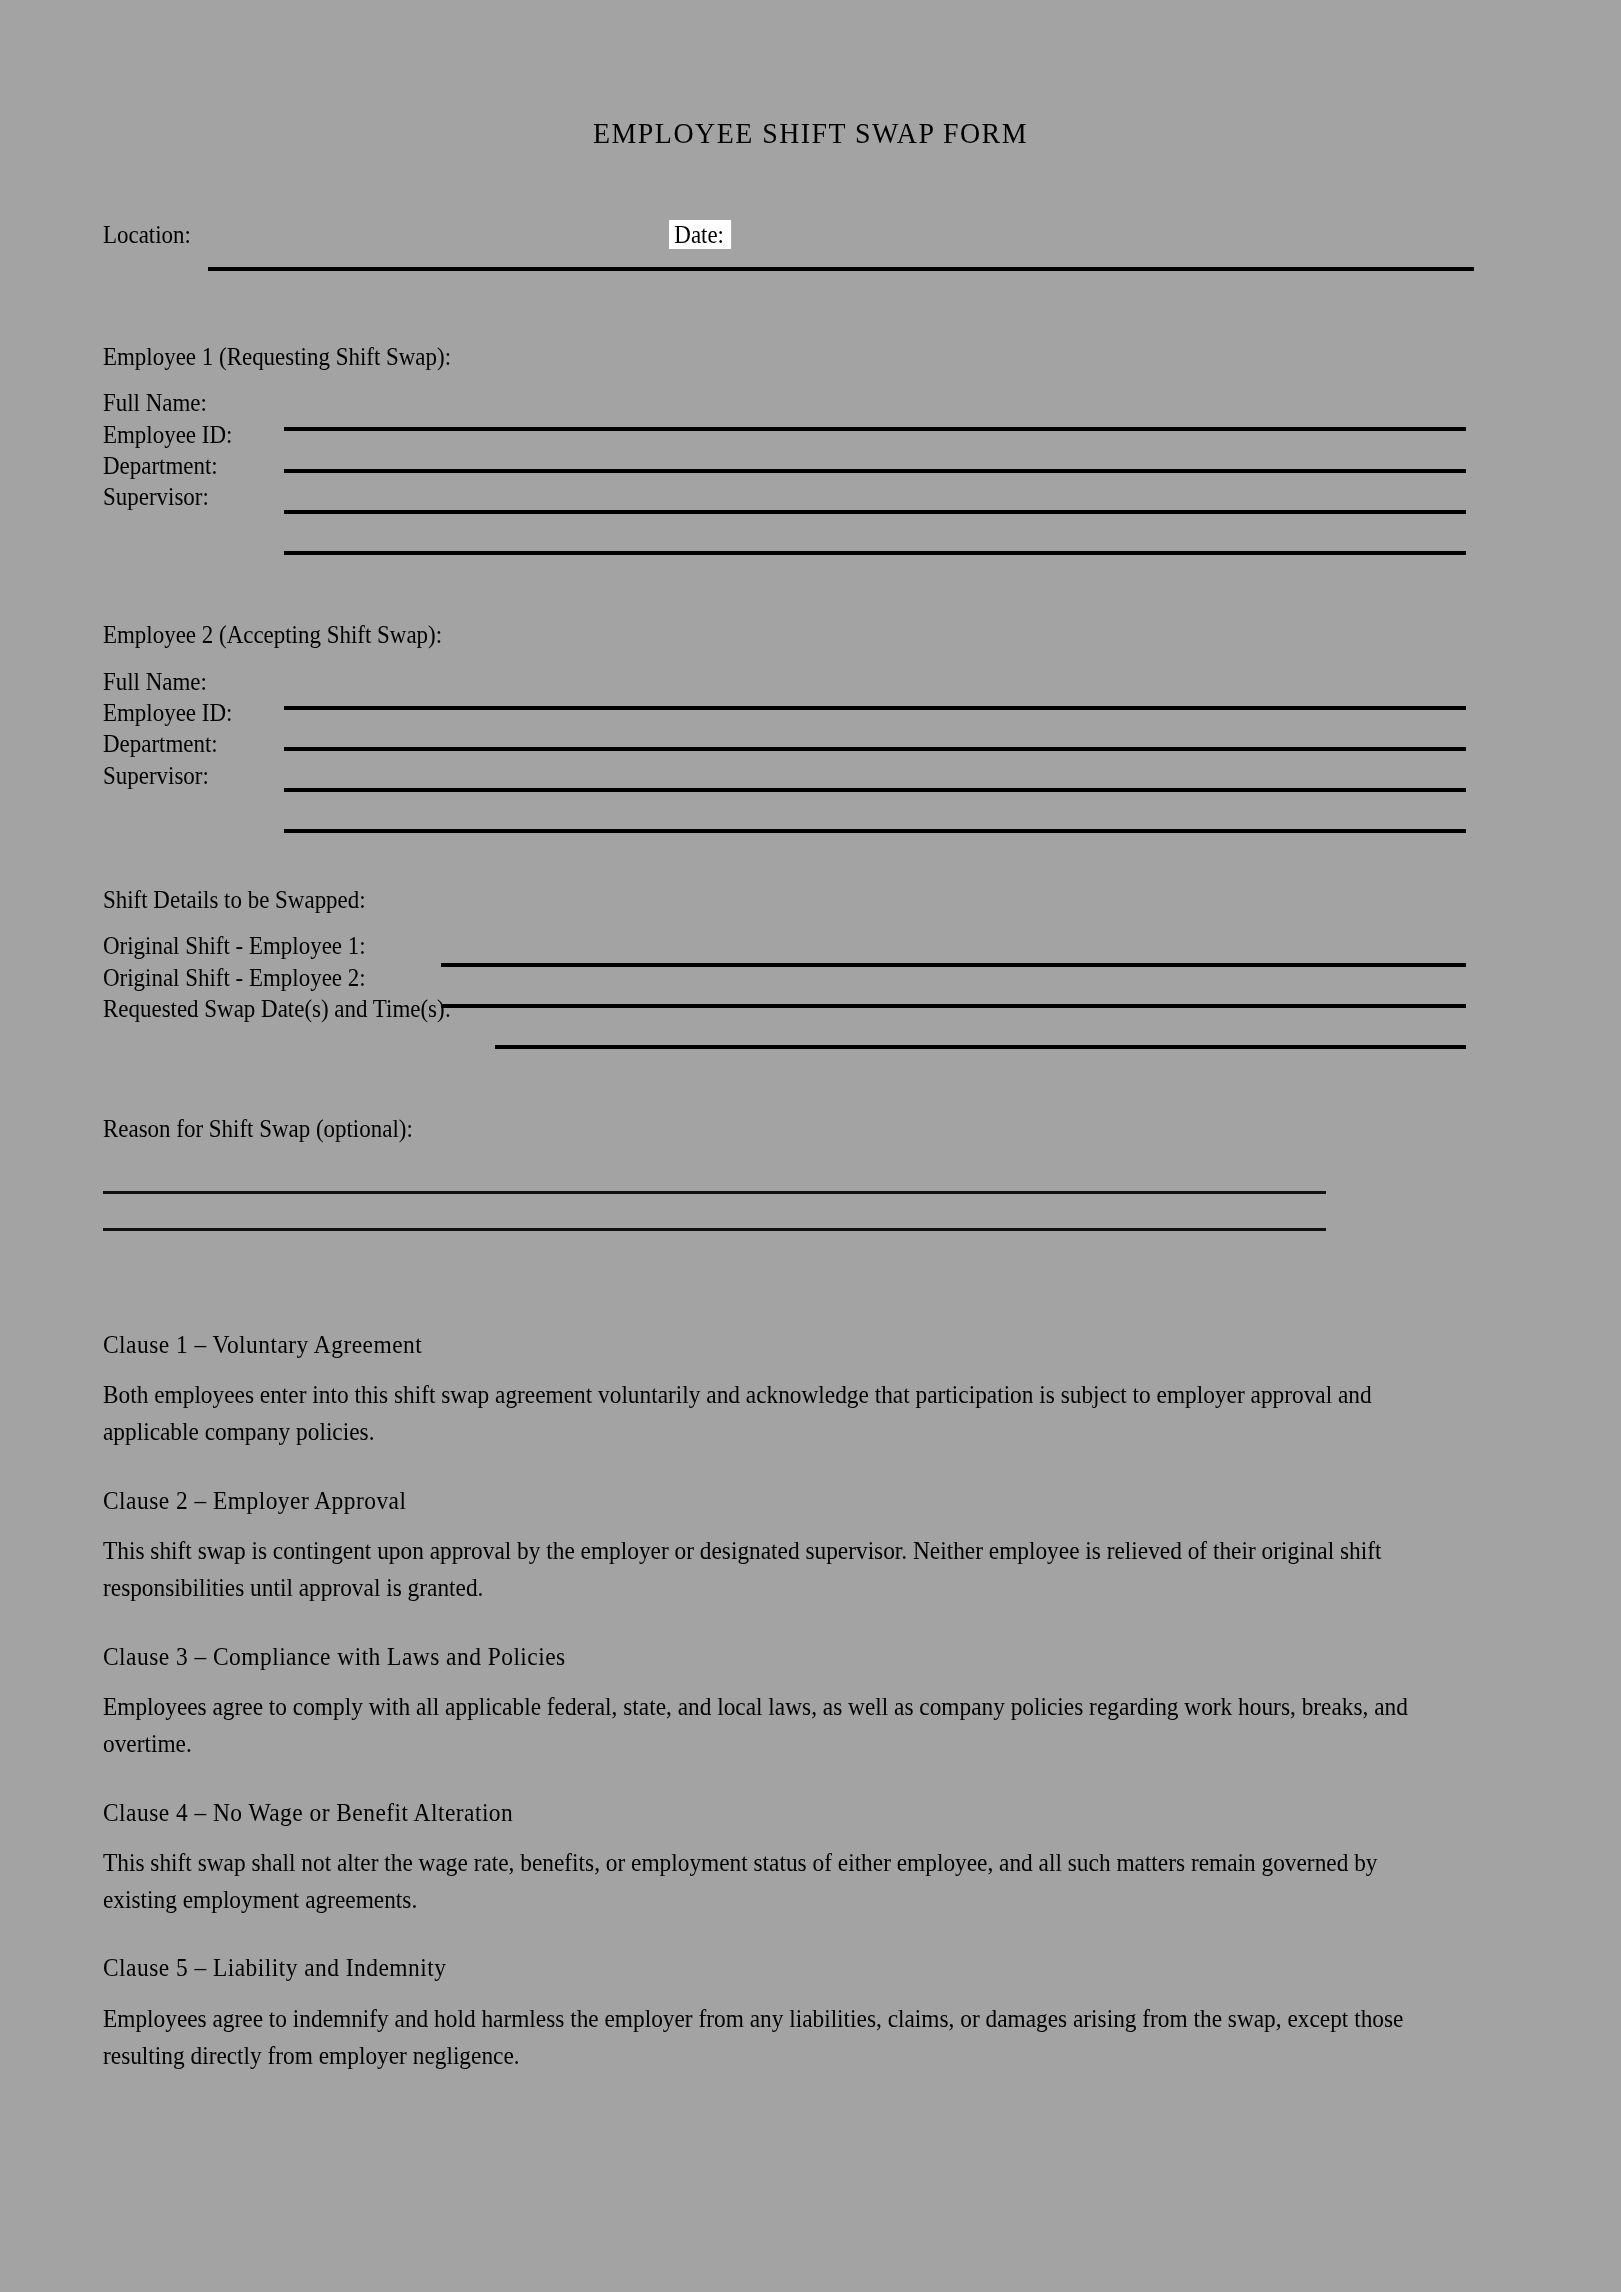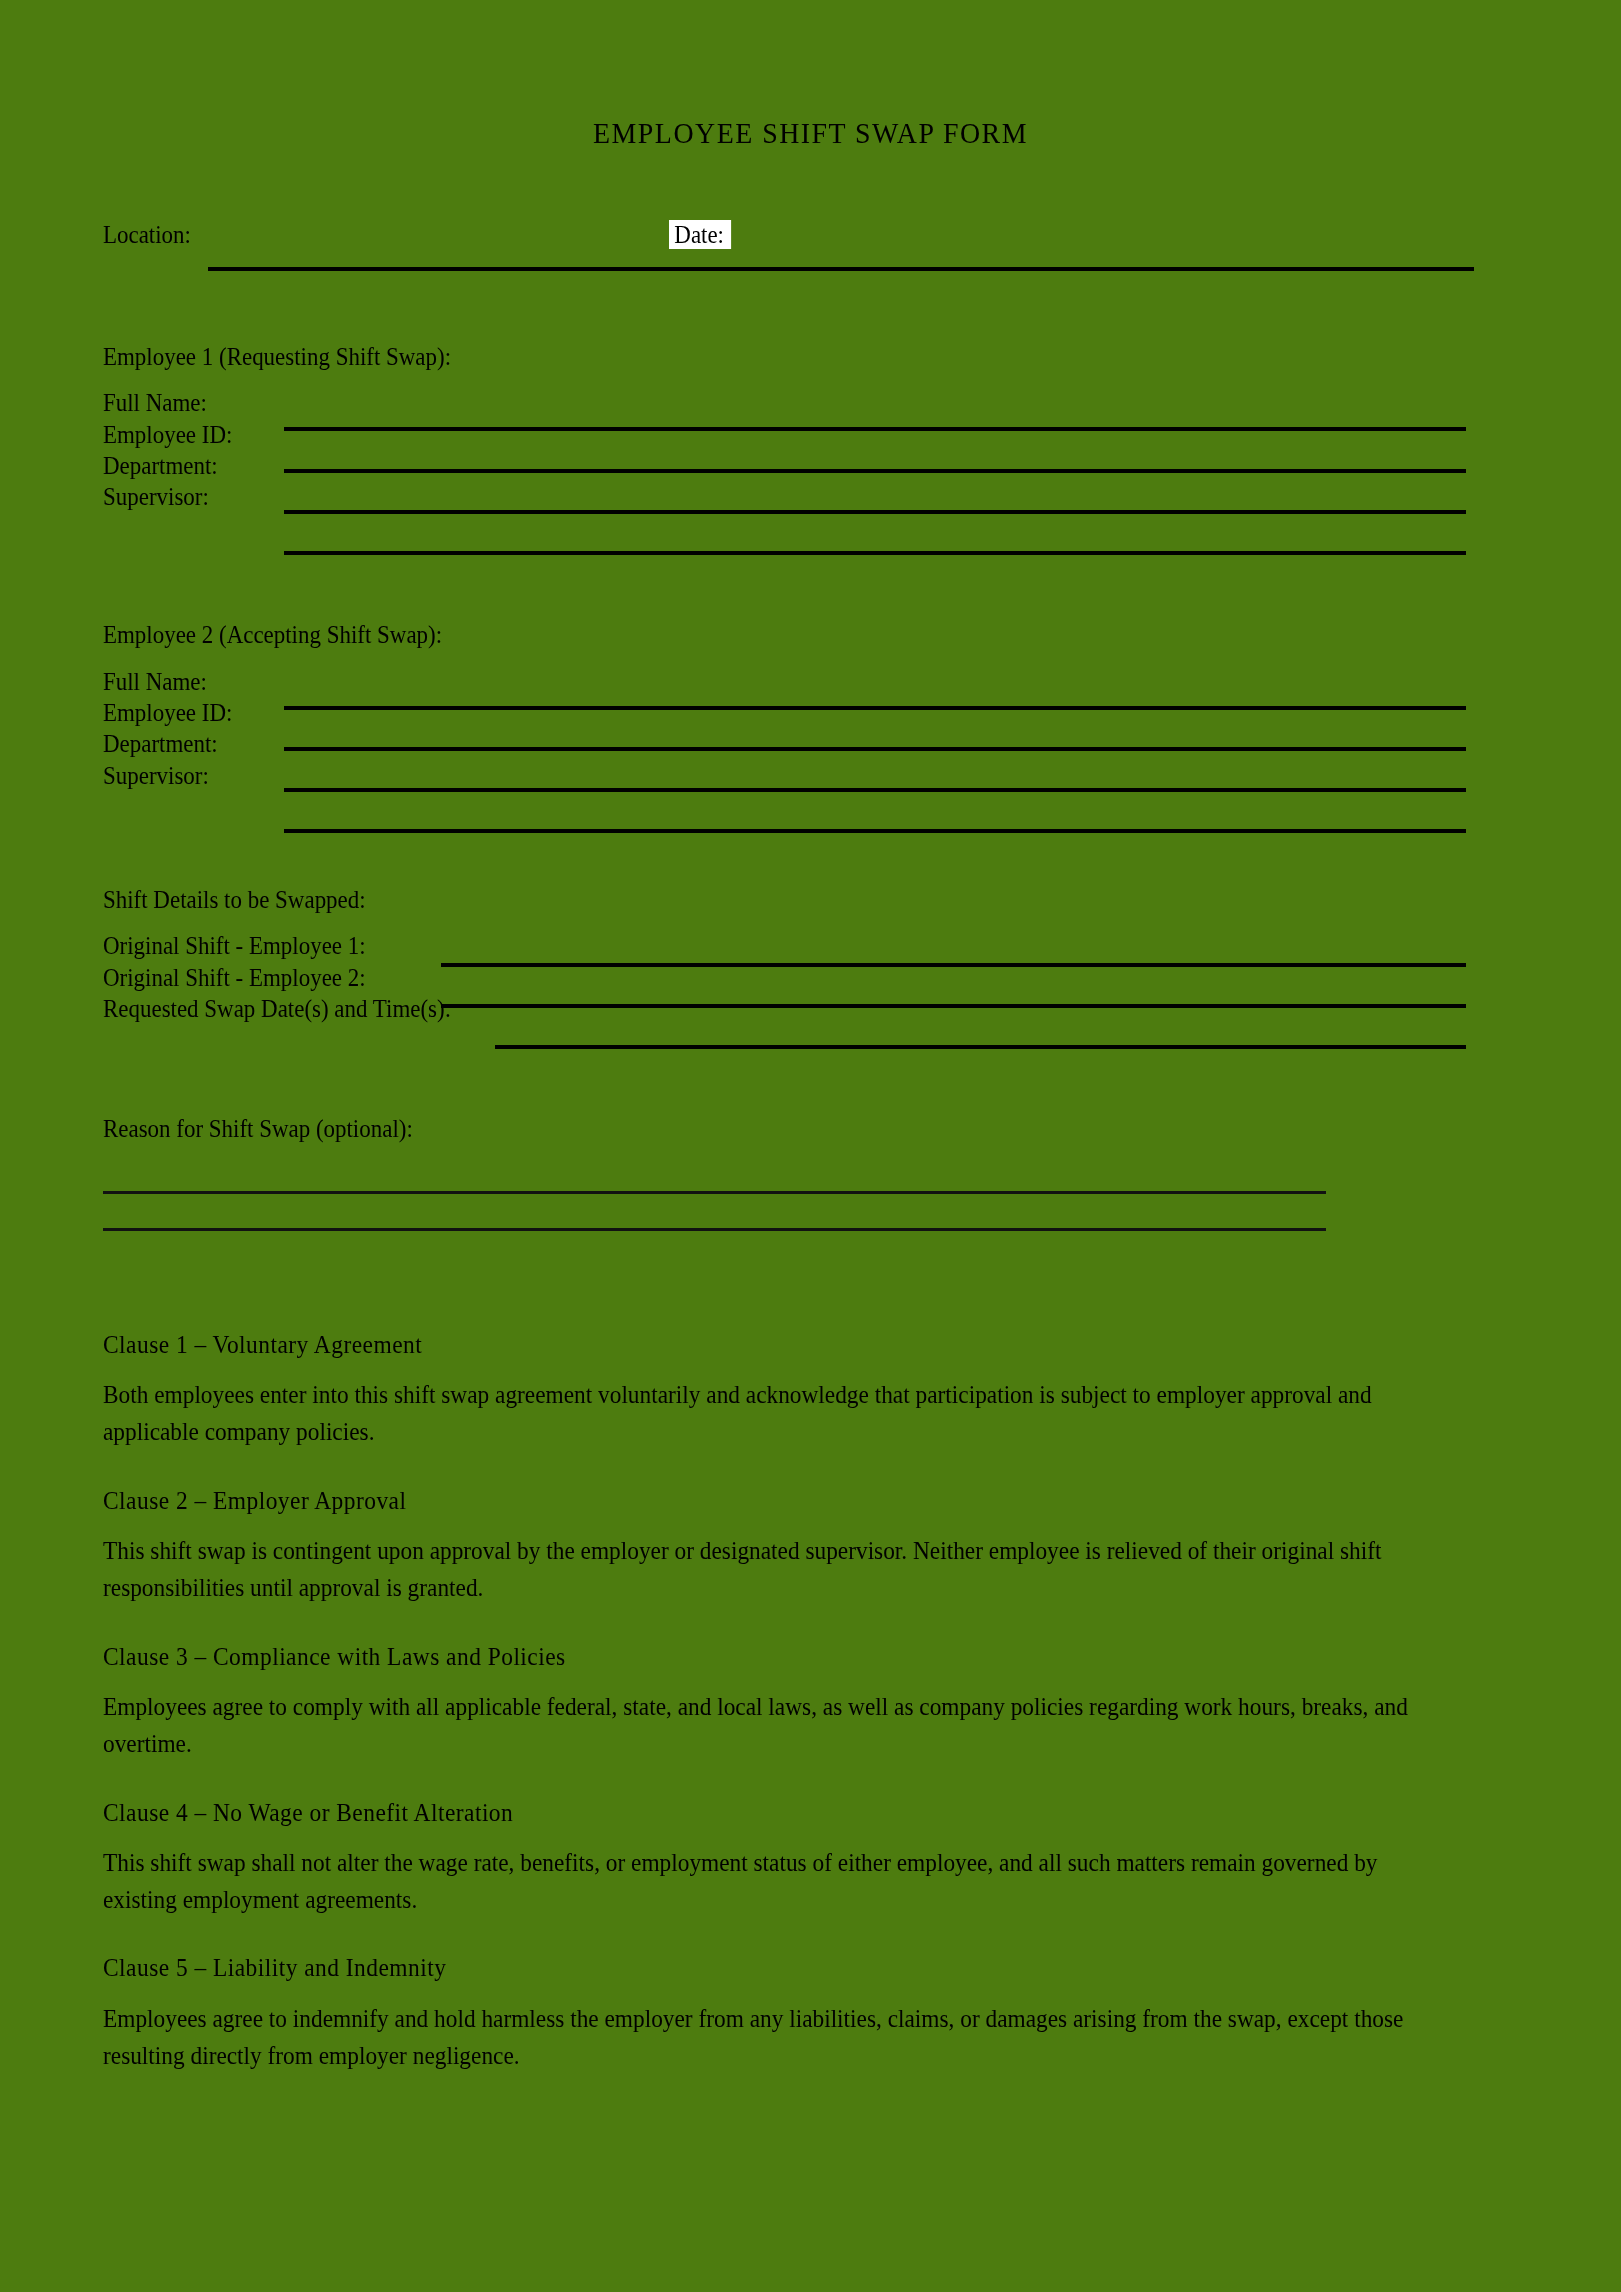--- a/index.html
+++ b/index.html
@@ -8,21 +8,21 @@
     background: #ffffff;
   }
   body {
     font-family: "Liberation Serif", "DejaVu Serif", serif;
     color: #000000;
   }
   #page {
     position: relative;
     width: 1621px;
     height: 2293px;
-    background: #4d7c0f;
+    background: #a3a3a3;
     overflow: hidden;
   }
 
   
   .doc-title {
     position: absolute;
     left: 0;
     top: 116px;
     width: 1621px;
     text-align: center;

